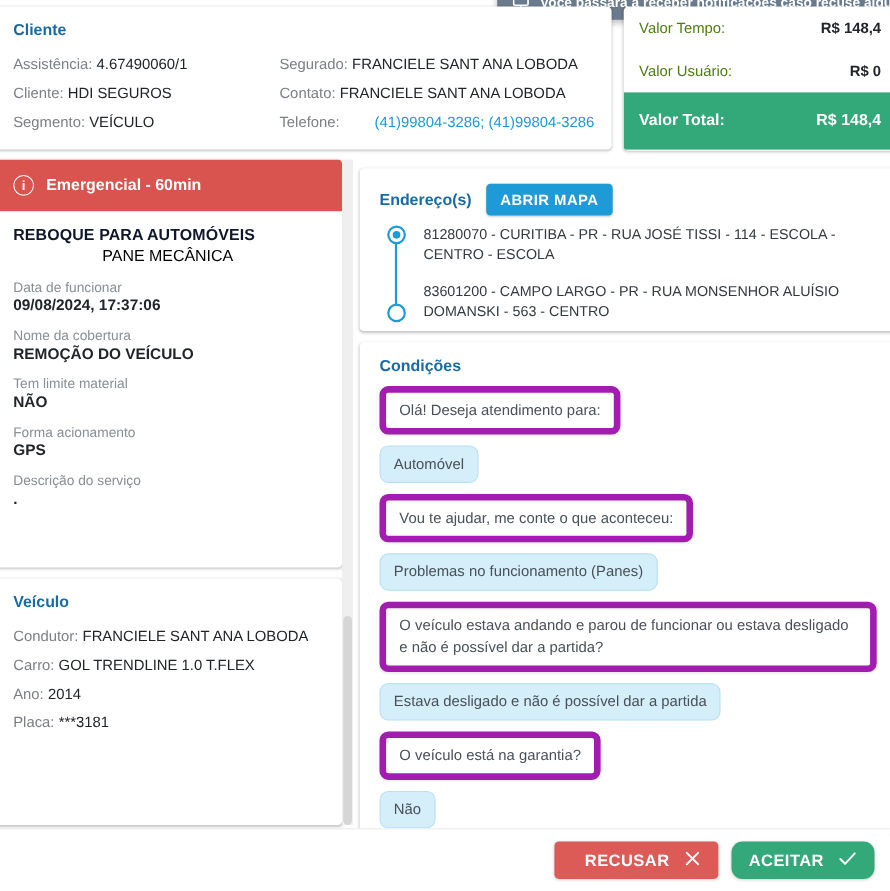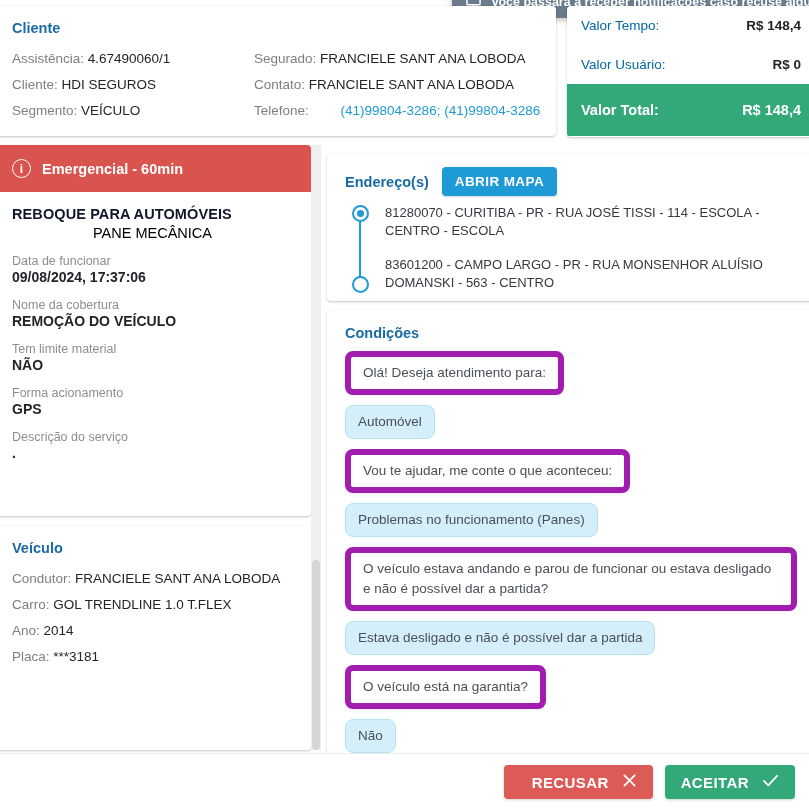--- a/index.html
+++ b/index.html
@@ -60,21 +60,21 @@
     background: #fff;
     border-radius: 4px;
     box-shadow: 0 1px 3px rgba(0,0,0,0.14), 0 1px 2px rgba(0,0,0,0.10);
     overflow: hidden;
   }
   .valor-line {
     display: flex; justify-content: space-between; align-items: center;
     padding: 0 14px; height: 39px;
     font-size: 13.5px;
   }
-  .valor-line .lbl { color: #0369a1; }
+  .valor-line .lbl { color: #4d7c0f; }
   .valor-line .amt { color: #212529; font-weight: bold; }
   .valor-total {
     background: #33a878; color: #fff;
     height: 52px;
     display: flex; justify-content: space-between; align-items: center;
     padding: 0 14px;
     font-size: 14.5px; font-weight: bold;
   }
 
   
@@ -198,21 +198,21 @@
   .btn-act {
     border: none; border-radius: 4px;
     color: #fff; font-size: 15px; font-weight: bold; letter-spacing: .4px;
     font-family: "Liberation Sans", sans-serif;
     height: 34px; padding: 0 16px;
     display: flex; align-items: center; gap: 13px;
     cursor: pointer;
     box-shadow: 0 1px 3px rgba(0,0,0,.18);
   }
   .btn-recusar { background: #dd5b57; padding-left: 28px; }
-  .btn-aceitar { background: #33a878; }
+  .btn-aceitar { background: #33a878; border-radius: 10px; }
 </style>
 </head>
 <body>
 
 <div id="app">
 
   <div class="toast">
     <span class="toast-icon">
       <svg width="15" height="14" viewBox="0 0 16 14" fill="none">
         <rect x="1" y="1" width="14" height="9" rx="1.2" stroke="#ffffff" stroke-width="1.6"></rect>

